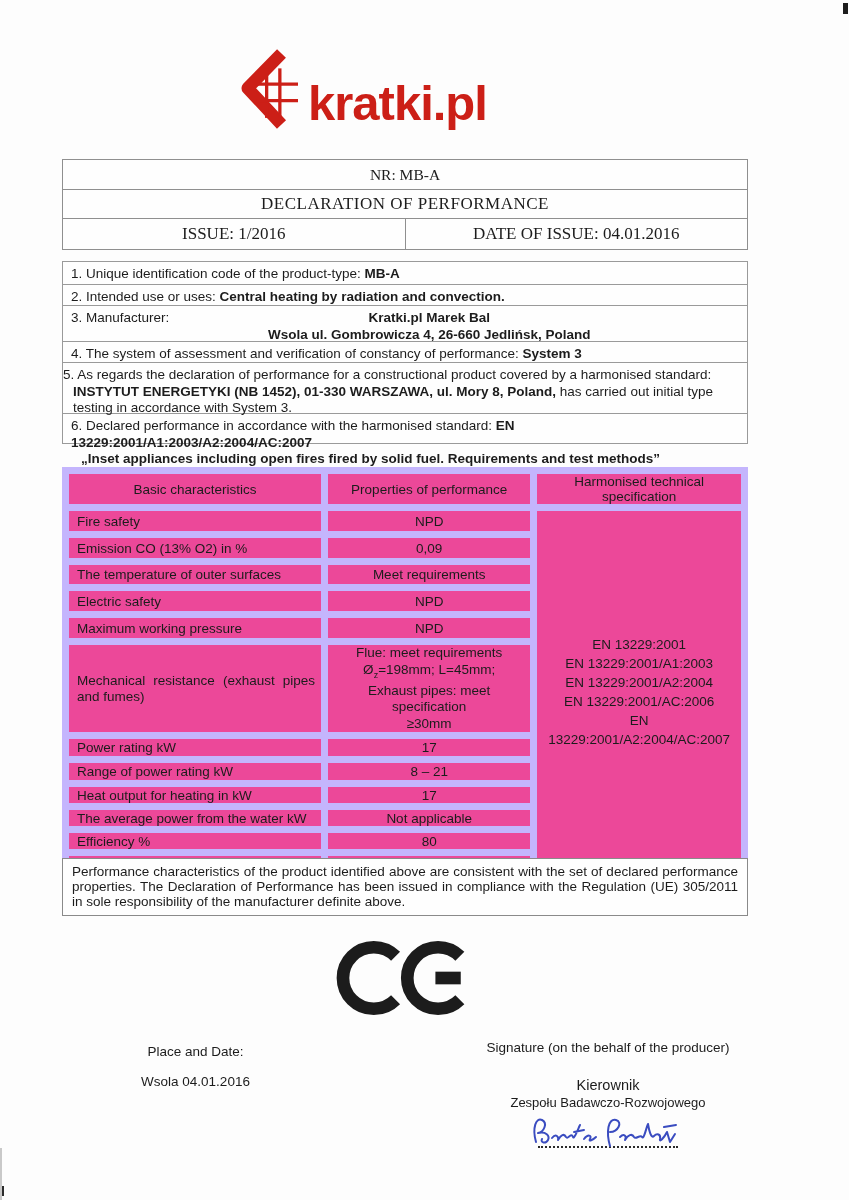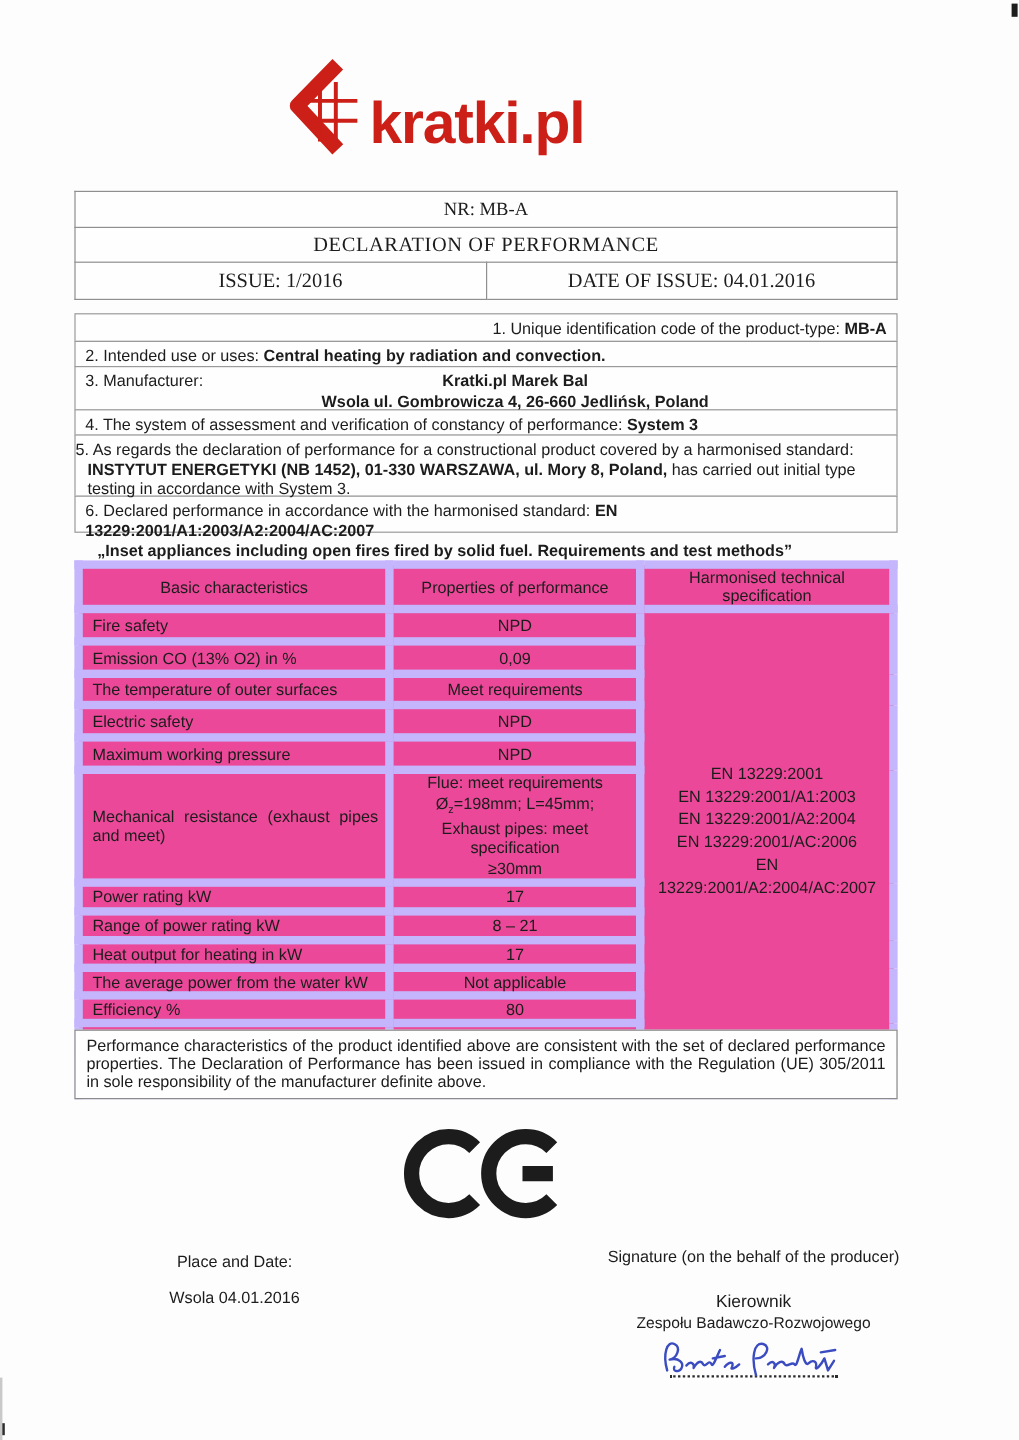--- a/index.html
+++ b/index.html
@@ -50,21 +50,21 @@
   .statement{left:62px;top:858px;width:686px;box-sizing:border-box;border:1px solid #8a8a8a;
              background:#fefefe;padding:5px 9px 6px 9px;font-size:13.5px;line-height:15px;
              text-align:justify;}
 
   
   .ce{left:334px;top:936px;}
 
   
   .f-left{left:118px;top:1044px;width:155px;text-align:center;font-size:13.5px;}
   .f-left .place-value{margin-top:15px;}
-  .f-right{left:461px;top:1040px;width:334px;text-align:center;font-size:13.5px;}
+  .f-right{left:441px;top:1040px;width:334px;text-align:center;font-size:13.5px;}
   .f-right .title{margin-top:22px;font-size:14.5px;}
   .f-right .dept{margin-top:2px;font-size:13px;}
   .sig-wrap{margin-top:2px;height:38px;}
   .dotline{width:140px;margin:-4px auto 0 auto;border-bottom:2px dotted #2a2a2a;}
 
   
   .speck-tr{left:843px;top:3px;width:5px;height:11px;background:#1d1d1d;}
   .speck-bl{left:0;top:1186px;width:4px;height:10px;background:#2c2c2c;}
   .edge-l{left:0;top:1148px;width:2px;height:52px;background:#c9c9c9;}
 </style>
@@ -93,21 +93,21 @@
         <td class="r1" colspan="2">DECLARATION OF PERFORMANCE</td>
       </tr>
   <tr>
     <td class="r3" style="width:50%;margin-left:43px;">ISSUE: 1/2016</td>
     <td class="r3">DATE OF ISSUE: 04.01.2016</td>
   </tr>
 </tbody>
   </table>
 
 <div class="abs info">
-  <div class="info-row" style="height:24px;text-align:right;">
+  <div class="info-row" style="height:24px;">
     <span>1. Unique identification code of the product-type: </span><span class="b">MB-A</span>
   </div>
   <div class="info-row" style="height:22px;">
     <span>2. Intended use or uses: </span><span class="b">Central heating by radiation and convection.</span>
   </div>
   <div class="info-row mfr" style="height:37px;">
     <span>3. Manufacturer:</span>
     <div class="mfr-block b">
       <div>Kratki.pl Marek Bal</div>
       <div class="line2">Wsola ul. Gombrowicza 4, 26-660 Jedlińsk, Poland</div>
@@ -159,21 +159,21 @@
   </tr>
   <tr class="h27">
     <td class="ch">Electric safety</td>
     <td class="val">NPD</td>
   </tr>
   <tr class="h27">
     <td class="ch">Maximum working pressure</td>
     <td class="val">NPD</td>
   </tr>
   <tr class="mech">
-    <td class="ch just">Mechanical resistance (exhaust pipes and meet)</td>
+    <td class="ch just">Mechanical resistance (exhaust pipes and fumes)</td>
     <td class="val mechval">
       <span>Flue: meet requirements</span><br>
       <span>Ø</span><sub>z</sub><span>=198mm;  L=45mm;</span><br>
       <span>Exhaust pipes: meet specification</span><br>
       <span>≥30mm</span>
     </td>
   </tr>
   <tr class="h24">
     <td class="ch">Power rating kW</td>
     <td class="val">17</td>

